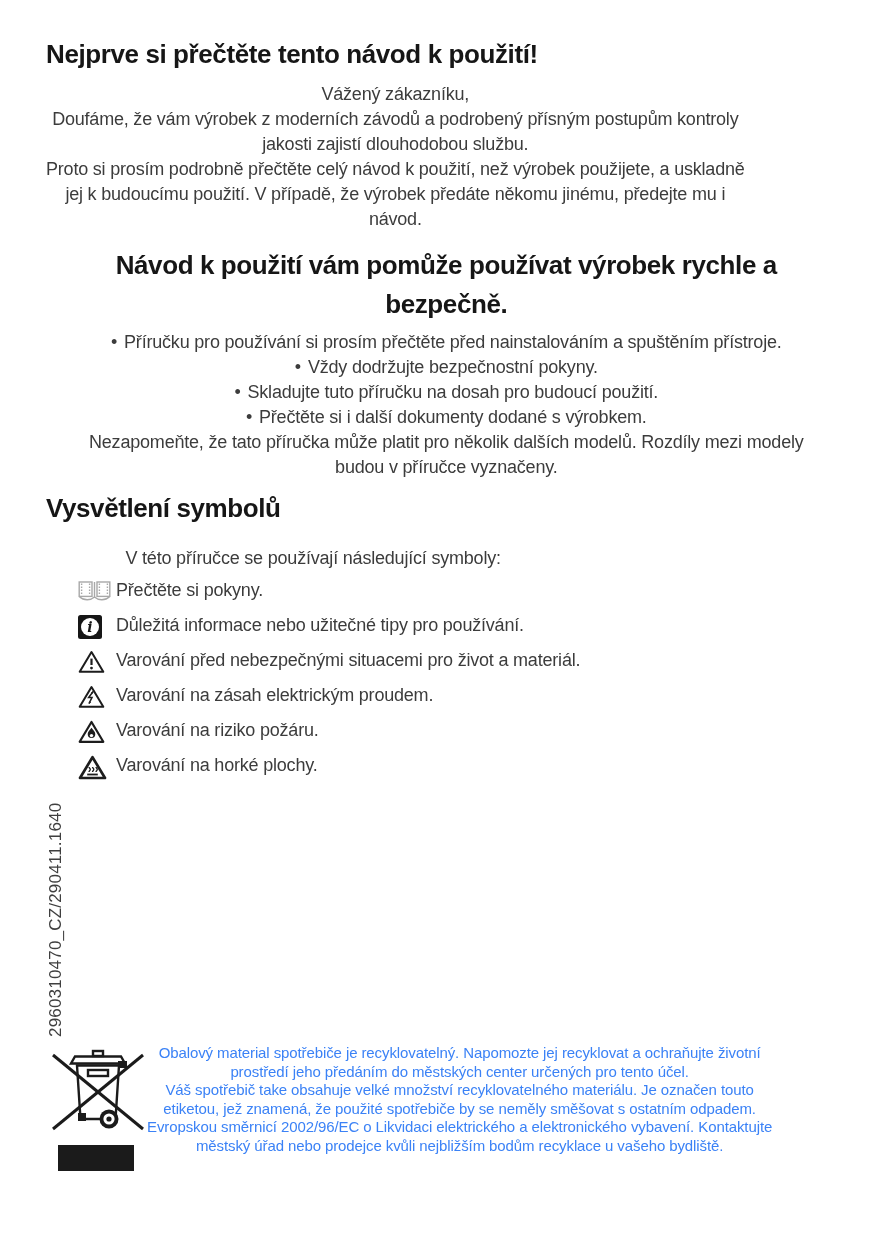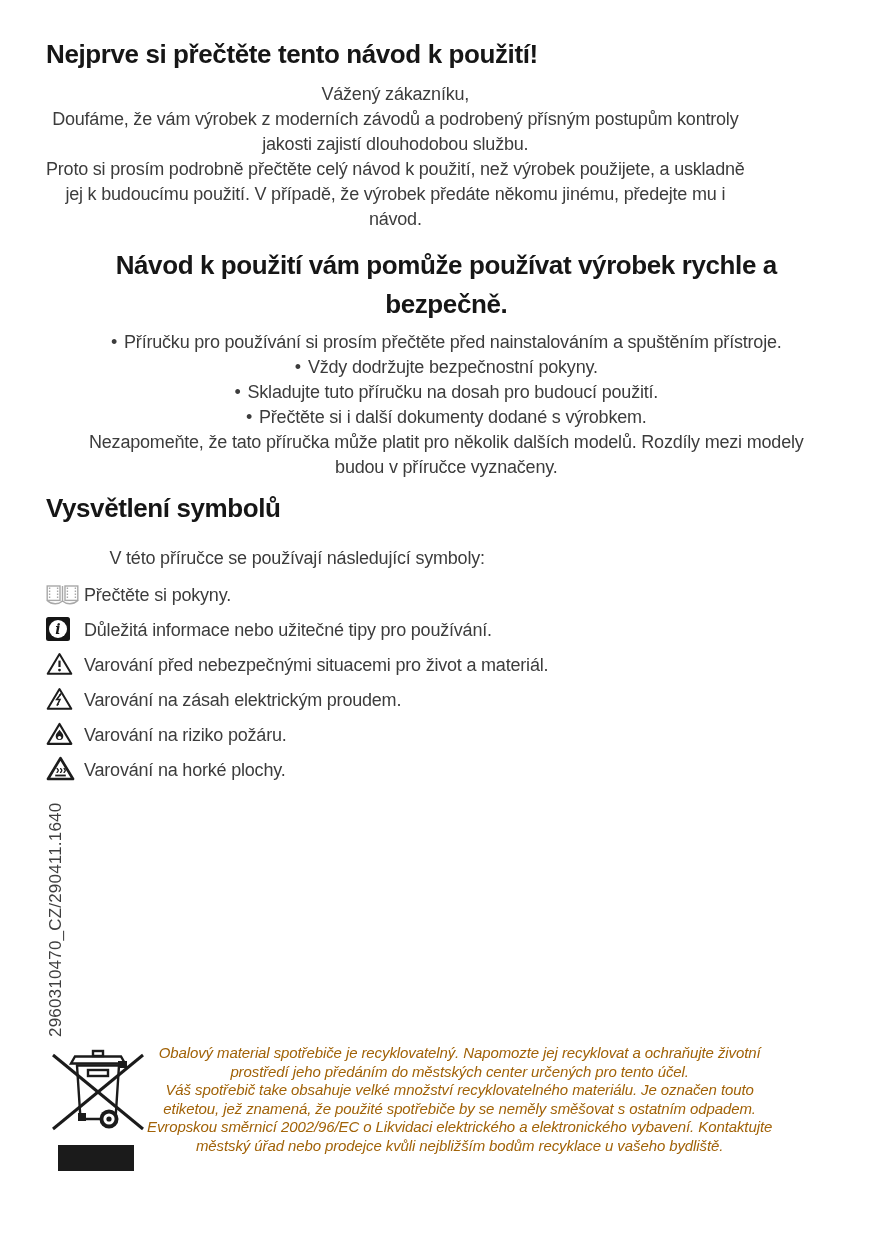--- a/index.html
+++ b/index.html
@@ -19,33 +19,33 @@
   .heading2line{font-size:26px;line-height:39px;font-weight:bold;color:#161616;letter-spacing:-0.4px;margin:0;}
   .bodytext{font-size:18px;line-height:25px;letter-spacing:-0.2px;}
   .line{white-space:nowrap;text-align:center;}
   .bullet::before{content:"•";margin-right:7px;color:#3c3c3c;}
   #sec-read-first{position:absolute;left:46px;top:38px;}
   #sec-read-first .heading{margin-bottom:12px;}
   #sec-usage{position:absolute;left:46px;top:246px;margin-left:43px;}
   #sec-usage .heading2line{margin-bottom:6px;}
   #sec-symbols{position:absolute;left:46px;top:492px;}
   #sec-symbols .heading{margin-bottom:22px;}
-  .sym-row{display:flex;align-items:flex-end;margin-top:9px;height:26px;}
+  .sym-row{display:flex;align-items:flex-start;margin-top:9px;height:26px;margin-left:32px;}
   .sym-icon{width:38px;flex:0 0 38px;display:flex;align-items:center;}
   .sym-label{font-size:18px;letter-spacing:-0.2px;white-space:nowrap;}
   #doc-code{
     position:absolute;left:46px;top:1037px;
     transform:rotate(-90deg);transform-origin:0 0;
     font-size:17px;letter-spacing:0.2px;color:#3f3f3f;white-space:nowrap;
   }
   #weee-icon{position:absolute;left:52px;top:1048px;}
   #black-bar{position:absolute;left:58px;top:1145px;width:76px;height:26px;background:#1b1b1b;}
   #recycle-text{
     position:absolute;left:147px;top:1044px;
-    font-size:15px;line-height:18.5px;letter-spacing:-0.1px;color:#a16207;font-style:italic;
+    font-size:15px;line-height:18.5px;letter-spacing:-0.1px;color:#3b82f6;
   }
 </style>
 </head>
 <body>
 
 <div class="page">
 
   <section id="sec-read-first">
     <h1 class="heading">Nejprve si přečtěte tento návod k použití!</h1>
     <div class="bodytext">

